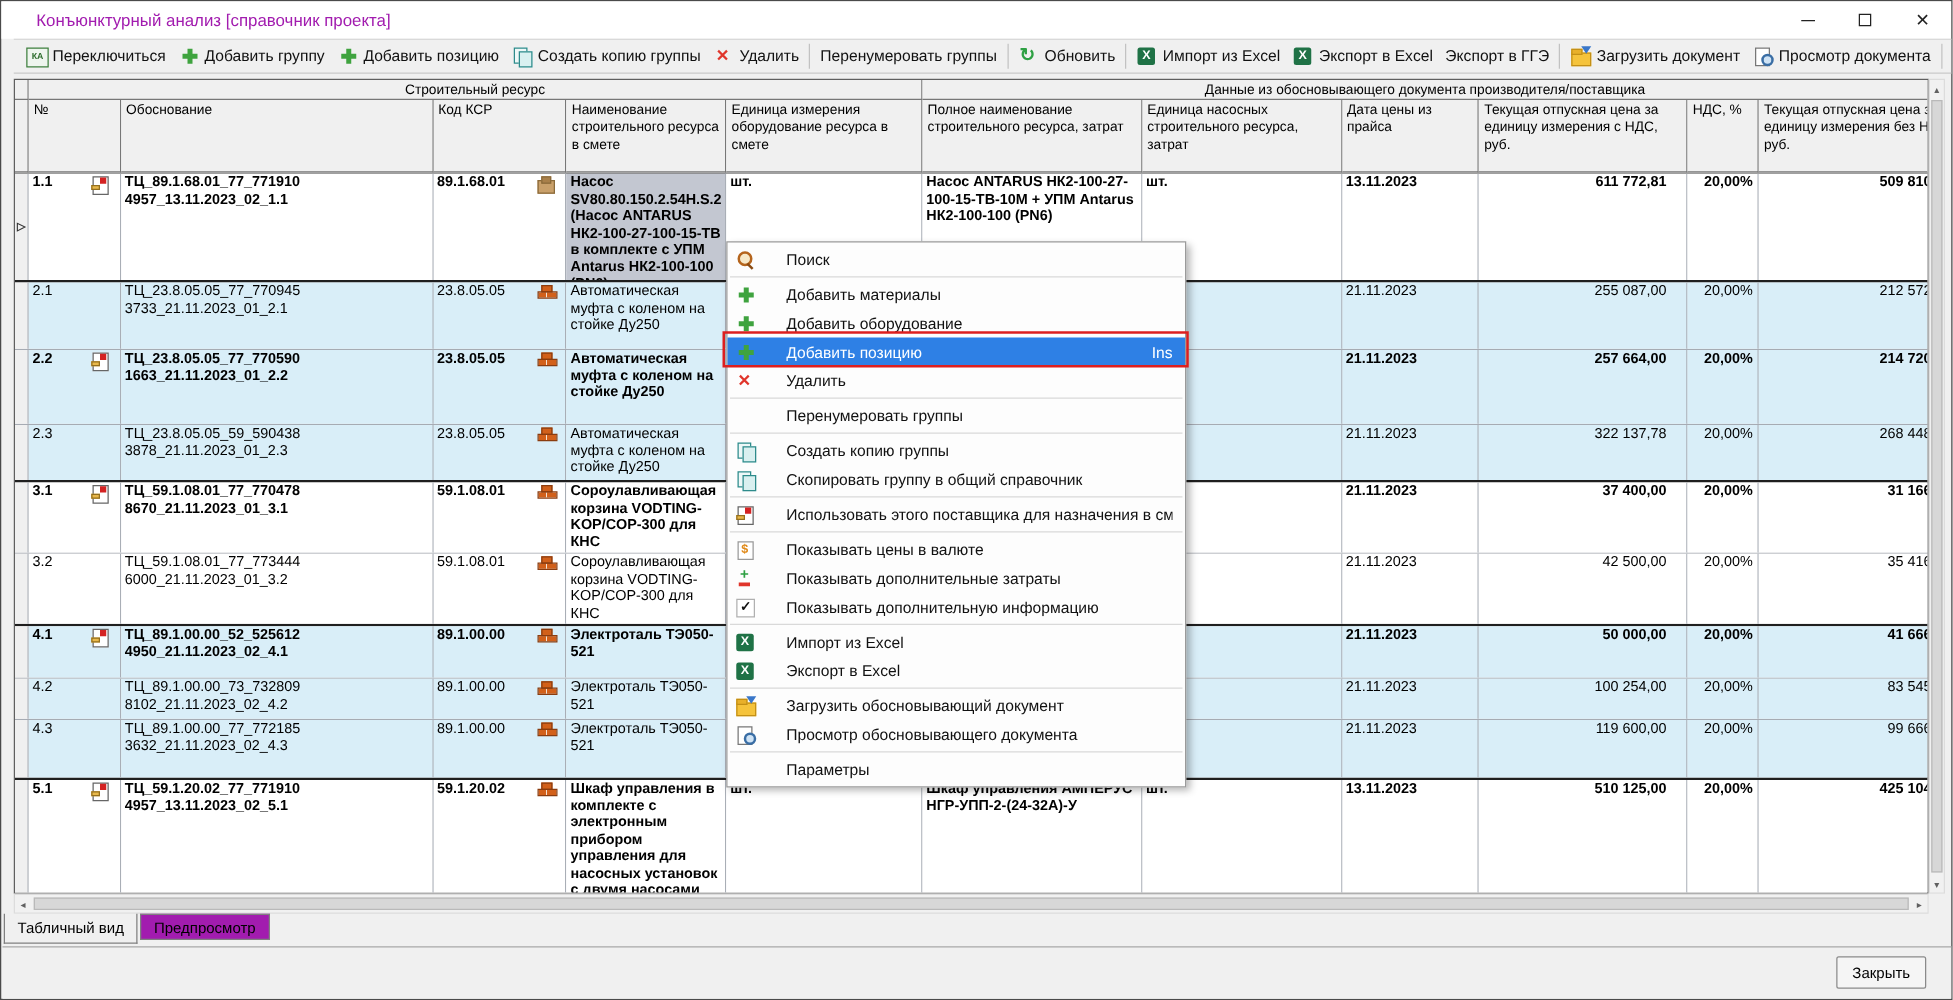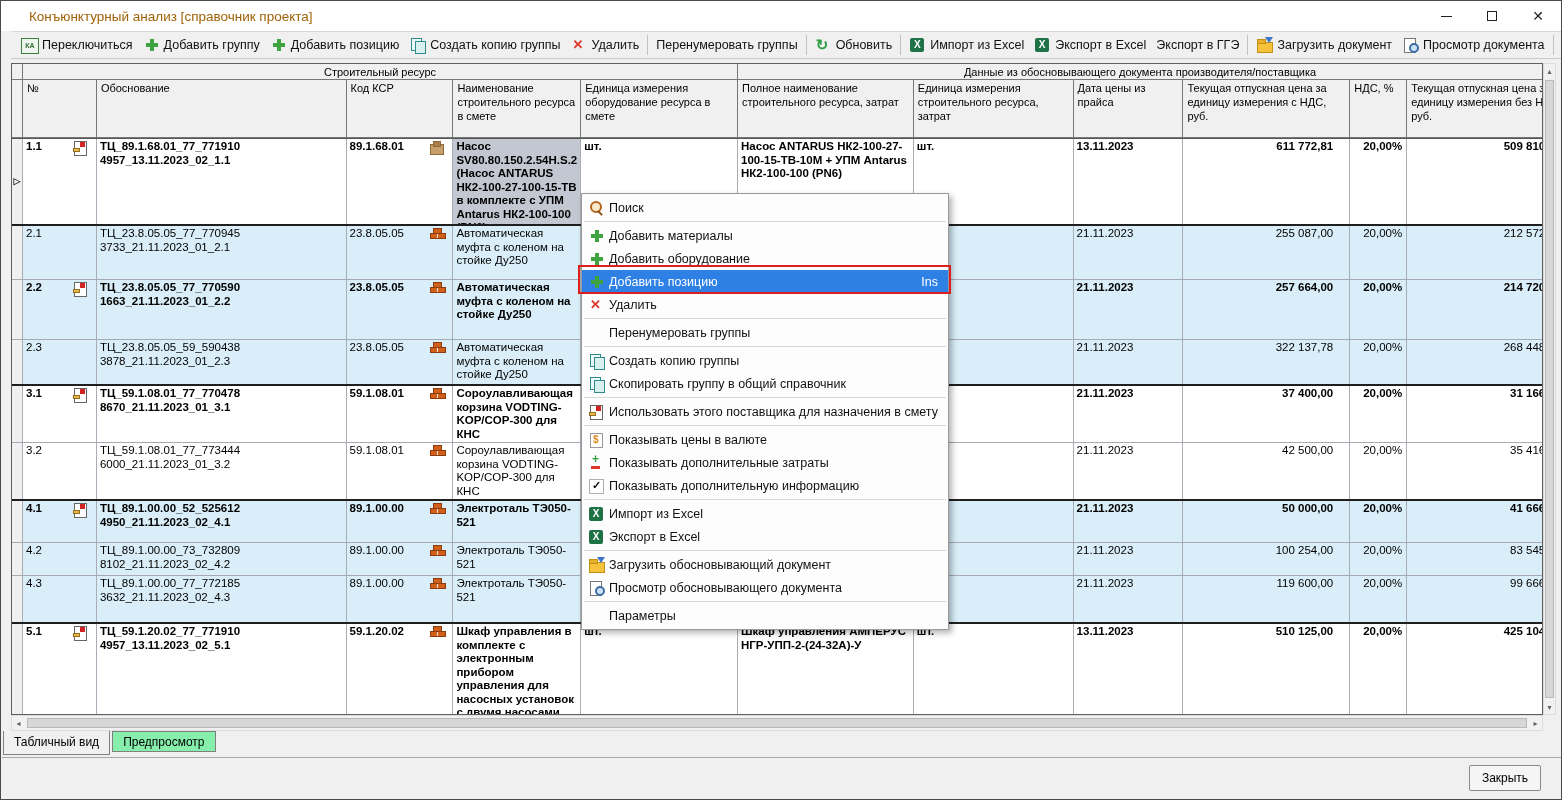--- a/index.html
+++ b/index.html
@@ -1,21 +1,21 @@
 <!DOCTYPE html>
 <html><head>
 <meta charset="utf-8">
 <style>
   * { box-sizing: border-box; margin:0; padding:0; }
   html,body { width:1562px; height:800px; font-family:"Liberation Sans", sans-serif; background:#fff; }
   .window { position:absolute; left:0; top:0; width:1562px; height:800px; background:#f0f0f0; border:1px solid #4a4a4a; overflow:hidden; }
 
   
   .titlebar { position:absolute; left:0; top:0; width:100%; height:30px; background:#fff; display:flex; align-items:center; }
-  .title { font-size:13.5px; color:#a16207; padding-left:28px; }
+  .title { font-size:13.5px; color:#a21caf; padding-left:28px; }
   .wincontrols { margin-left:auto; display:flex; height:30px; }
   .wc { width:46px; height:30px; display:flex; align-items:center; justify-content:center; font-size:14px; color:#222; }
   .wc-max i { display:block; width:10px; height:10px; border:1px solid #222; }
   .wc-min i { display:block; width:11px; height:1px; background:#222; }
 
   
   .toolbar { position:absolute; left:0; top:30px; width:100%; height:28px; background:#f0f0f0; border-top:1px solid #d9d9d9; border-bottom:1px solid #c9c9c9; display:flex; align-items:center; padding:0 5px; white-space:nowrap;margin-left:10px; }
   .tb { display:flex; align-items:center; padding:2px 5px; font-size:12.5px; color:#111; }
   .tsep { width:1px; height:20px; background:#c2c2c2; margin:0 3px; flex:none; }
 
@@ -82,29 +82,29 @@
   .vscroll { position:absolute; left:1542px; top:62px; width:13px; height:652px; background:#f1f1f1; border:1px solid #dcdcdc; display:flex; flex-direction:column; align-items:center; }
   .hscroll { position:absolute; left:10px; top:714px; width:1532px; height:16px; background:#f1f1f1; border:1px solid #dcdcdc; display:flex; align-items:center; }
   .sbtn { flex:none; width:13px; height:14px; display:flex; align-items:center; justify-content:center; font-size:8px; color:#606060; }
   .hthumb { height:10px; flex:1; margin:0 2px; background:#d7d7d7; border:1px solid #b9b9b9; }
   .vthumb { width:9px; flex:1; margin:2px 0; background:#d7d7d7; border:1px solid #b9b9b9; }
   .corner { position:absolute; left:1542px; top:714px; width:13px; height:16px; background:#f0f0f0; }
 
   
   .menu { position:absolute; left:580px; top:192px; width:368px; background:#fdfdfd; border:1px solid #9a9a9a; box-shadow:3px 3px 6px rgba(0,0,0,.30); padding:2px 0; z-index:20; }
   .mi { display:flex; align-items:center; height:23px; padding:0 10px 0 6px; font-size:12.5px; color:#111; }
-  .mi .lbl { flex:1; white-space:nowrap; overflow:hidden; }
+  .mi .lbl { flex:1; white-space:nowrap; overflow:hidden;margin-left:20px; }
   .mi .sc { margin-left:10px; }
   .mi.hl { background:#2e80e5; color:#fff; }
   .msep { height:1px; background:#d9d9d9; margin:2px 2px; }
   .annot { position:absolute; left:577px; top:264px; width:373px; height:29px; border:2px solid #dd1f1f; z-index:30; pointer-events:none; }
 
   
   .tabs { position:absolute; left:2px; top:730px; height:26px; display:flex; align-items:flex-start; z-index:5; }
-  .tab { font-size:12px; padding:3px 10px; background:#86efac; border:1px solid #808080; margin-right:2px; }
+  .tab { font-size:12px; padding:3px 10px; background:#a21caf; border:1px solid #808080; margin-right:2px; }
   .tab.active { border-top:none; height:24px; background:#f0f0f0; padding-top:4px; }
   .tab.inactive { height:21px; margin-top:0; }
   .footer { position:absolute; left:1px; top:756px; width:1560px; height:43px; background:#f0f0f0; border-top:1px solid #a8a8a8; }
   .closebtn { position:absolute; right:21px; top:7px; width:72px; height:26px; background:#f5f5f5; border:1px solid #8a8a8a; border-radius:2px; font-size:12px; display:flex; align-items:center; justify-content:center; }
 </style>
 </head>
 <body>
 
 <div class="window">
 
@@ -187,21 +187,21 @@
       <div class="hc center" style="width:805px;border-right:none">Данные из обосновывающего документа производителя/поставщика</div>
     </div>
     <div class="hrow ch">
       <div class="hc w-sel"></div>
       <div class="hc w-num">№</div>
       <div class="hc w-just">Обоснование</div>
       <div class="hc w-ksr">Код КСР</div>
       <div class="hc w-name">Наименование строительного ресурса в смете</div>
       <div class="hc w-unit">Единица измерения оборудование ресурса в смете</div>
       <div class="hc w-full">Полное наименование строительного ресурса, затрат</div>
-      <div class="hc w-unit2">Единица измерения строительного ресурса, затрат</div>
+      <div class="hc w-unit2">Единица насосных строительного ресурса, затрат</div>
       <div class="hc w-date">Дата цены из прайса</div>
       <div class="hc w-price" style="text-align:left">Текущая отпускная цена за единицу измерения с НДС, руб.</div>
       <div class="hc w-vat" style="text-align:left">НДС, %</div>
       <div class="hc w-pnv" style="padding:2px 4px;border-right:none">
           <span class="hdr-pnv-inner">Текущая отпускная цена за единицу измерения без НДС, руб.</span>
         </div>
     </div>
 
     <div class="trow b" style="height:85px">
       <div class="c w-sel"><span class="cur-arrow">▷</span></div>

